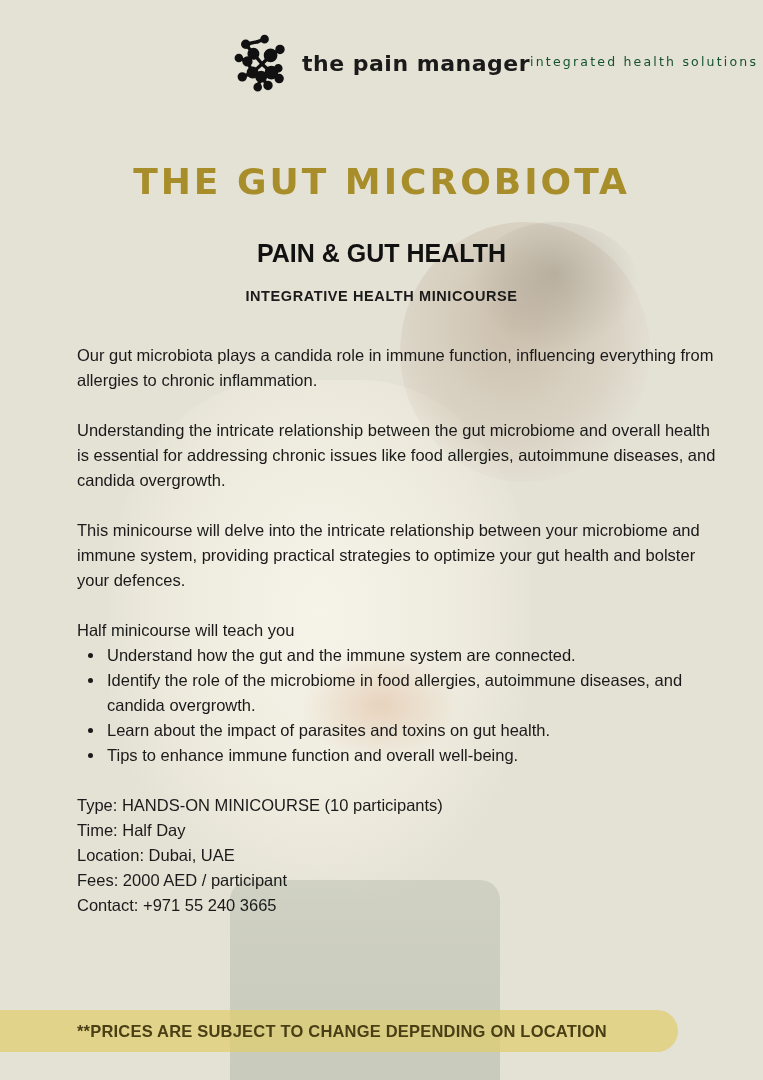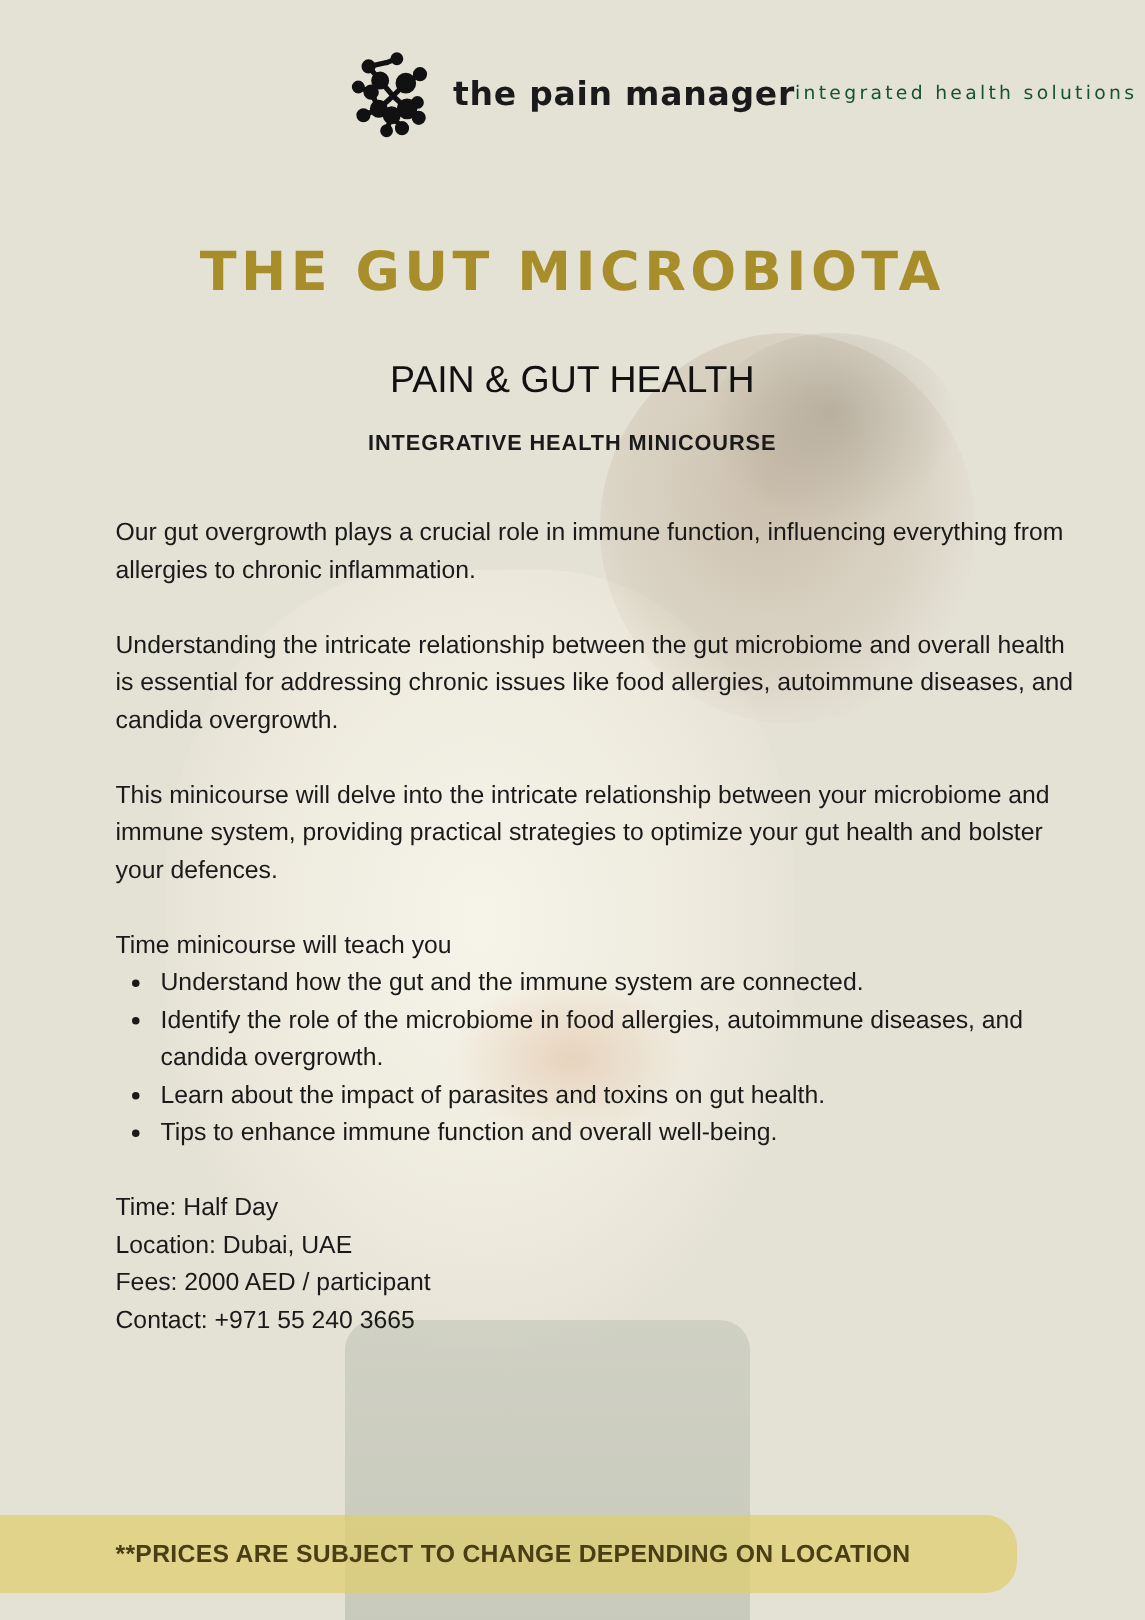--- a/index.html
+++ b/index.html
@@ -54,21 +54,21 @@
     letter-spacing: 2.2px; line-height: 18px; margin-top: 2px;
   }
 
   .title {
     position: absolute; left: 0; width: 763px; top: 150px; text-align: center;
     font-family: "DejaVu Sans", sans-serif; font-weight: bold; font-size: 36px;
     color: #a88e2b; letter-spacing: 3px; line-height: 64px;
   }
   .subtitle {
     position: absolute; left: 0; width: 763px; top: 236px; text-align: center;
-    font-size: 25px; font-weight: normal; color: #111; line-height: 34px;
+    font-size: 25px; font-weight: bold; color: #111; line-height: 34px;
   }
   .kicker {
     position: absolute; left: 0; width: 763px; top: 286px; text-align: center;
     font-size: 14.5px; font-weight: bold; color: #1a1a1a; letter-spacing: 0.6px; line-height: 20px;
   }
 
   .content {
     position: absolute; left: 77px; top: 343px; width: 640px;
     font-size: 16.5px; line-height: 25px; color: #1a1a1a;
   }
@@ -76,21 +76,21 @@
   .content p.intro-list { margin-bottom: 0; }
   .content ul { list-style: none; margin-bottom: 25px; }
   .content ul li { position: relative; padding-left: 30px; }
   .content ul li::before {
     content: ""; position: absolute; left: 11px; top: 10px; width: 5px; height: 5px;
     background: #1a1a1a; border-radius: 50%;
   }
   .details .row { display: block; }
 
   .notice {
-    position: absolute; left: 0; top: 1010px; width: 678px; height: 52px;
+    position: absolute; left: 0; top: 1010px; width: 678px; height: 42px;
     background: rgba(223, 205, 110, 0.72);
     border-radius: 0 21px 21px 0;
     display: flex; align-items: center;
   }
   .notice span {
     margin-left: 77px; font-size: 16.5px; font-weight: bold; color: #4a3f14; letter-spacing: 0.2px;
   }
 </style>
 </head>
 <body>
@@ -143,31 +143,32 @@
     <span class="logo-name">the pain manager</span>
     <span class="logo-tag">integrated health solutions</span>
   </div>
 </div>
 
 <h1 class="title">THE GUT MICROBIOTA</h1>
 <h2 class="subtitle">PAIN &amp; GUT HEALTH</h2>
 <div class="kicker">INTEGRATIVE HEALTH MINICOURSE</div>
 
 <div class="content">
-  <p>Our gut overgrowth plays a crucial role in immune function, influencing everything from allergies to chronic inflammation.</p>
+  <p>Our gut microbiota plays a candida role in immune function, influencing everything from allergies to chronic inflammation.</p>
   <p>Understanding the intricate relationship between the gut microbiome and overall health is essential for addressing chronic issues like food allergies, autoimmune diseases, and candida overgrowth.</p>
   <p>This minicourse will delve into the intricate relationship between your microbiome and immune system, providing practical strategies to optimize your gut health and bolster your defences.</p>
-  <p class="intro-list">Time minicourse will teach you</p>
+  <p class="intro-list">Half minicourse will teach you</p>
   <ul>
     <li>Understand how the gut and the immune system are connected.</li>
     <li>Identify the role of the microbiome in food allergies, autoimmune diseases, and candida overgrowth.</li>
     <li>Learn about the impact of parasites and toxins on gut health.</li>
     <li>Tips to enhance immune function and overall well-being.</li>
   </ul>
   <div class="details">
+    <span class="row">Type: HANDS-ON MINICOURSE (10 participants)</span>
     <span class="row">Time: Half Day</span>
     <span class="row">Location: Dubai, UAE</span>
     <span class="row">Fees: 2000 AED / participant</span>
     <span class="row">Contact: +971 55 240 3665</span>
   </div>
 </div>
 
 <div class="notice">
   <span>**PRICES ARE SUBJECT TO CHANGE DEPENDING ON LOCATION</span>
 </div>

